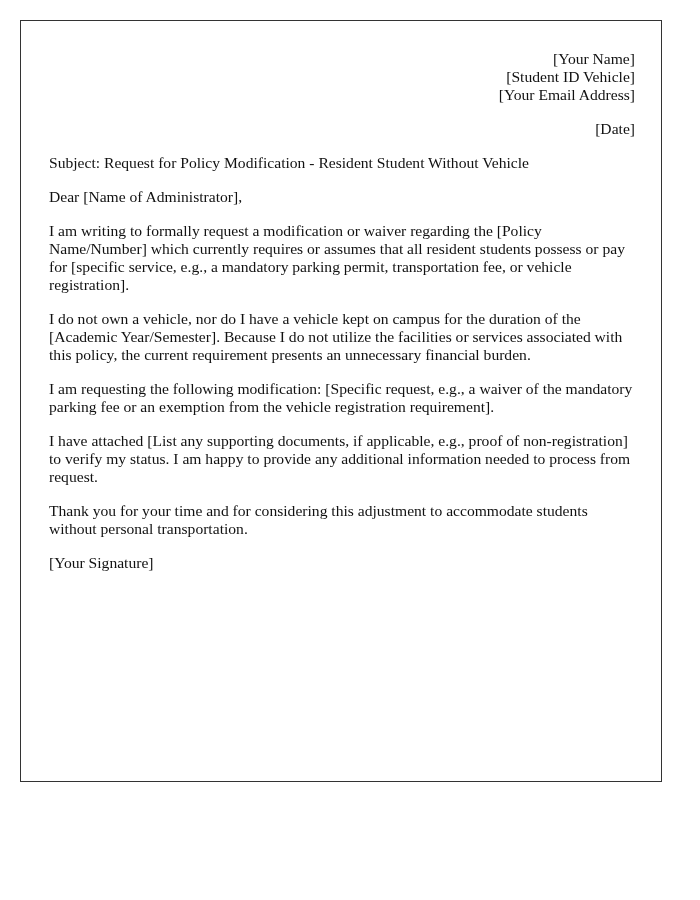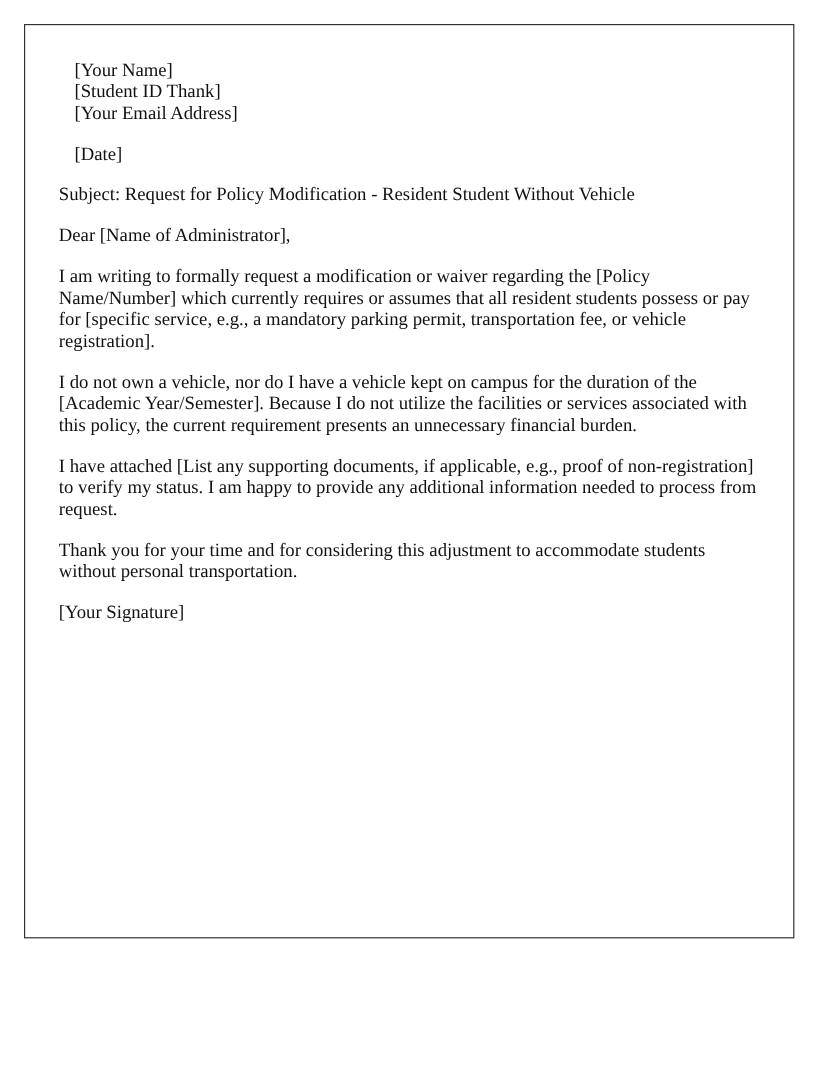--- a/index.html
+++ b/index.html
@@ -26,54 +26,56 @@
     .content {
       position: absolute;
       left: 28px;
       top: 29px;
       width: 586px;
       font-size: 15.6px;
       line-height: 18px;
     }
     .block {
       margin: 0 0 16px 13px;
+      text-align: right;
     }
     .block .line {
       display: block;
     }
     .subject {
       font-weight: normal;
       margin: 0 0 16px 0;
     }
     p {
       margin: 0 0 16px 0;
     }
   </style>
 </head>
 <body>
 
 <div class="letter">
   <div class="content">
 
     <div class="block">
       <span class="line">[Your Name]</span>
-      <span class="line">[Student ID Thank]</span>
+      <span class="line">[Student ID Vehicle]</span>
       <span class="line">[Your Email Address]</span>
     </div>
 
     <div class="block">
       <span class="line">[Date]</span>
     </div>
 
 
     <div class="subject">Subject: Request for Policy Modification - Resident Student Without Vehicle</div>
 
     <p>Dear [Name of Administrator],</p>
 
     <p>I am writing to formally request a modification or waiver regarding the [Policy Name/Number] which currently requires or assumes that all resident students possess or pay for [specific service, e.g., a mandatory parking permit, transportation fee, or vehicle registration].</p>
     <p>I do not own a vehicle, nor do I have a vehicle kept on campus for the duration of the [Academic Year/Semester]. Because I do not utilize the facilities or services associated with this policy, the current requirement presents an unnecessary financial burden.</p>
+    <p>I am requesting the following modification: [Specific request, e.g., a waiver of the mandatory parking fee or an exemption from the vehicle registration requirement].</p>
     <p>I have attached [List any supporting documents, if applicable, e.g., proof of non-registration] to verify my status. I am happy to provide any additional information needed to process from request.</p>
     <p>Thank you for your time and for considering this adjustment to accommodate students without personal transportation.</p>
 
     <p>[Your Signature]</p>
 
   </div>
 </div>
 
 </body></html>

